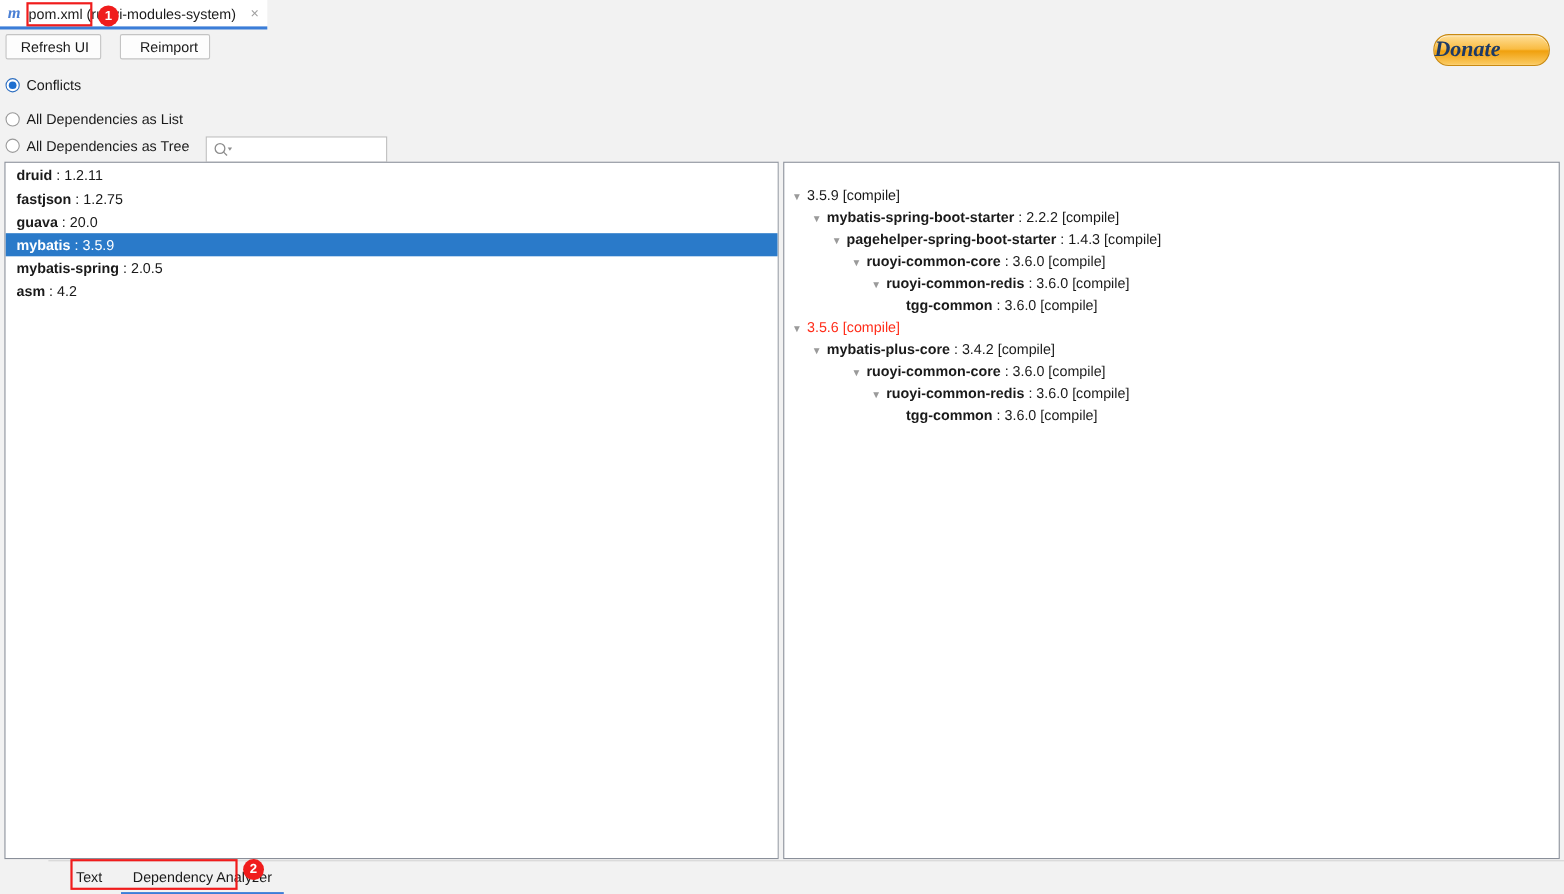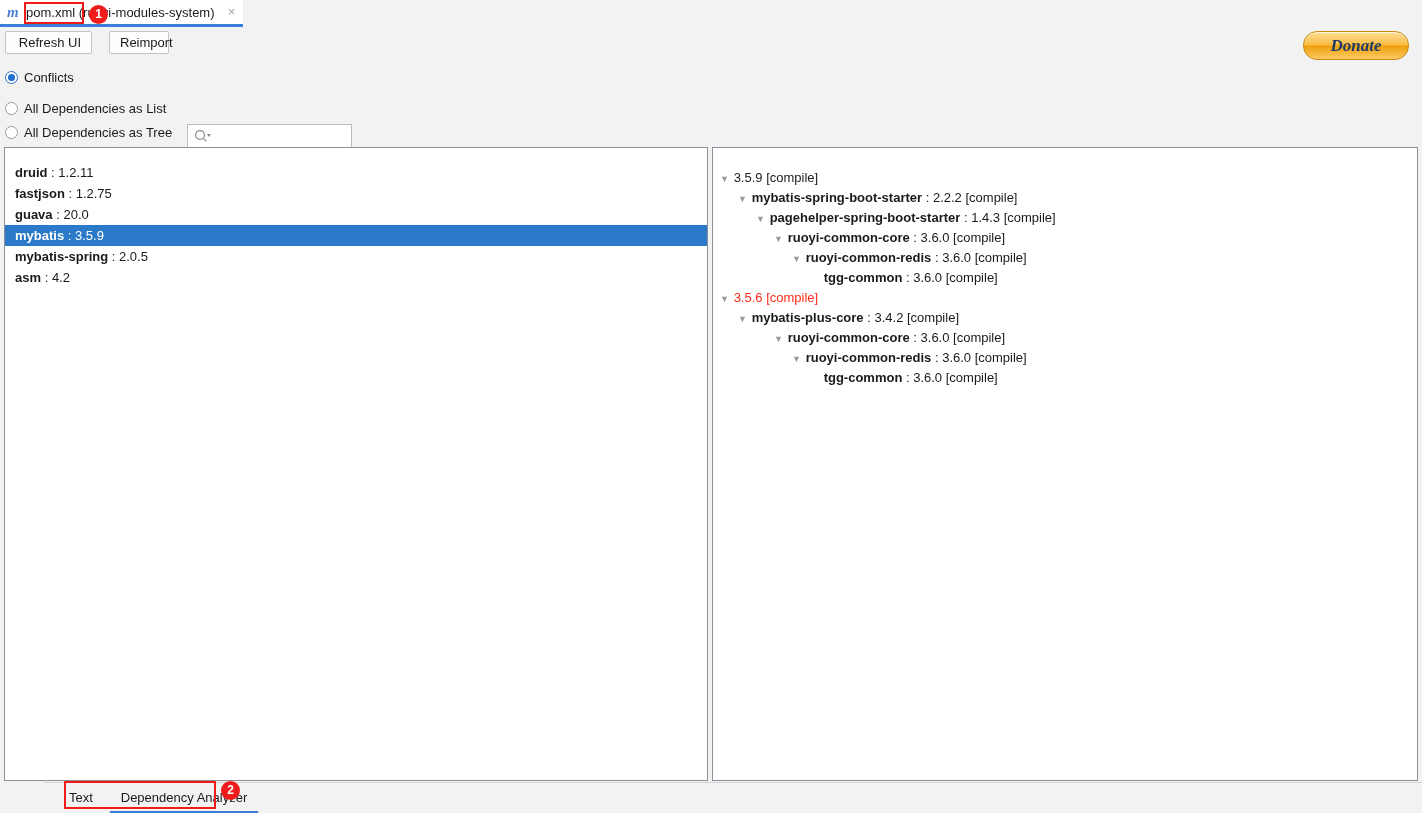--- a/index.html
+++ b/index.html
@@ -107,39 +107,38 @@
     font-family: "Liberation Sans", sans-serif;
     font-size: 13px;
     color: #1a1a1a;
     padding: 0 10px;
     box-sizing: border-box;
     line-height: 21px;
     text-align: right;
     cursor: default;
   }
   .tbtn-refresh { left: 5px; width: 87px; }
-  .tbtn-reimport { left: 109px; width: 60px; }
+  .tbtn-reimport { left: 109px; width: 82px; }
 
   .donate-btn {
     position: absolute;
     right: 13px; top: 4px;
     width: 104px; height: 27px;
     border-radius: 14px;
     border: 1px solid #c98a12;
     background: linear-gradient(to bottom, #fdd47a 0%, #fbbd3e 45%, #f5a518 55%, #f9c košta 100%);
     background: linear-gradient(to bottom, #ffe09a 0%, #fcc köp 1%, #f9bd45 48%, #f2a00e 52%, #fbc85b 100%);
     background: linear-gradient(to bottom, #ffdf98 0%, #f9bc42 47%, #f0a00d 53%, #fac css 100%);
     background: linear-gradient(to bottom, #ffdf98 0%, #f9bc42 47%, #f0a00d 53%, #fbcb63 100%);
     box-shadow: inset 0 1px 0 rgba(255,255,255,.7);
-    text-align: center;
     line-height: 27px;
     font-family: "Liberation Serif", serif;
     font-style: italic;
     font-weight: bold;
-    font-size: 17px;
+    font-size: 20px;
     color: #1d3a66;
     cursor: default;
   }
 
   
   .options {
     position: absolute;
     left: 0; top: 60px;
     width: 1422px; height: 85px;
     background: #f2f2f2;
@@ -362,21 +361,21 @@
     </svg>
     <input class="search-input" type="text" value="" placeholder="" style="">
   </div>
 
   <div class="checkbox-row">
     <span class="cb-mark"></span>
     <span class="cb-label">Show GroupId</span>
   </div>
 </div>
 
-<div class="panel-left" id="dep-list" style="padding-top: 14px;">
+<div class="panel-left" id="dep-list" style="padding-top: 1px;">
     <div class="dep-row"><span class="dep-name">druid</span><span class="dep-sep"> : </span><span class="dep-ver">1.2.11</span></div>
     <div class="dep-row"><span class="dep-name">fastjson</span><span class="dep-sep"> : </span><span class="dep-ver">1.2.75</span></div>
     <div class="dep-row"><span class="dep-name">guava</span><span class="dep-sep"> : </span><span class="dep-ver">20.0</span></div>
     <div class="dep-row selected"><span class="dep-name">mybatis</span><span class="dep-sep"> : </span><span class="dep-ver">3.5.9</span></div>
     <div class="dep-row"><span class="dep-name">mybatis-spring</span><span class="dep-sep"> : </span><span class="dep-ver">2.0.5</span></div>
     <div class="dep-row"><span class="dep-name">asm</span><span class="dep-sep"> : </span><span class="dep-ver">4.2</span></div>
   </div>
 
 <div class="splitter"></div>
 

